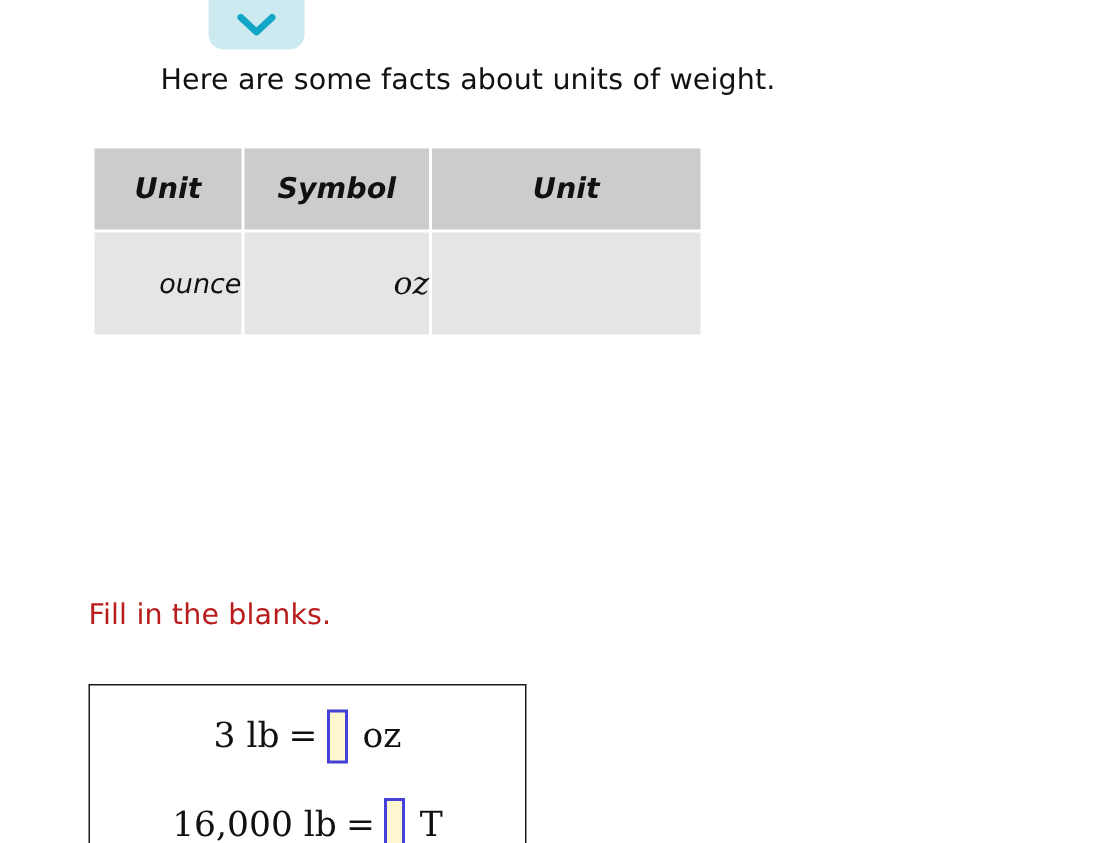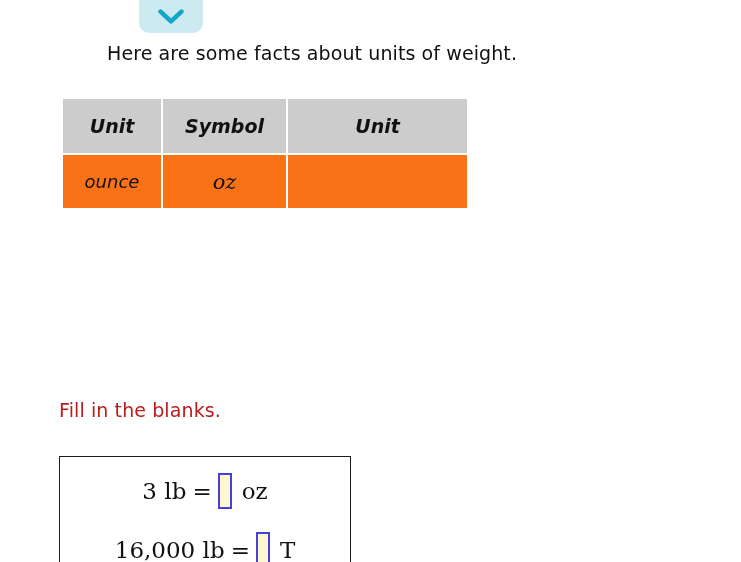--- a/index.html
+++ b/index.html
@@ -69,22 +69,23 @@
   }
   .facts-table th {
     background: #cccccc;
     height: 54px;
     font-size: 19px;
     font-weight: bold;
     color: #111111;
     font-family: "DejaVu Sans", "Liberation Sans", sans-serif;
   }
   .facts-table td {
-    background: #f97316;
-    height: 53px;
+    background: #e5e5e5;
+    height: 68px;
+    text-align: right;
   }
   .col-unit   { width: 98px; }
   .col-symbol { width: 123px; }
   .col-fact   { width: 179px; }
 
   .cell-unit {
     font-family: "DejaVu Sans", "Liberation Sans", sans-serif;
     font-size: 18px;
     color: #111111;
   }

